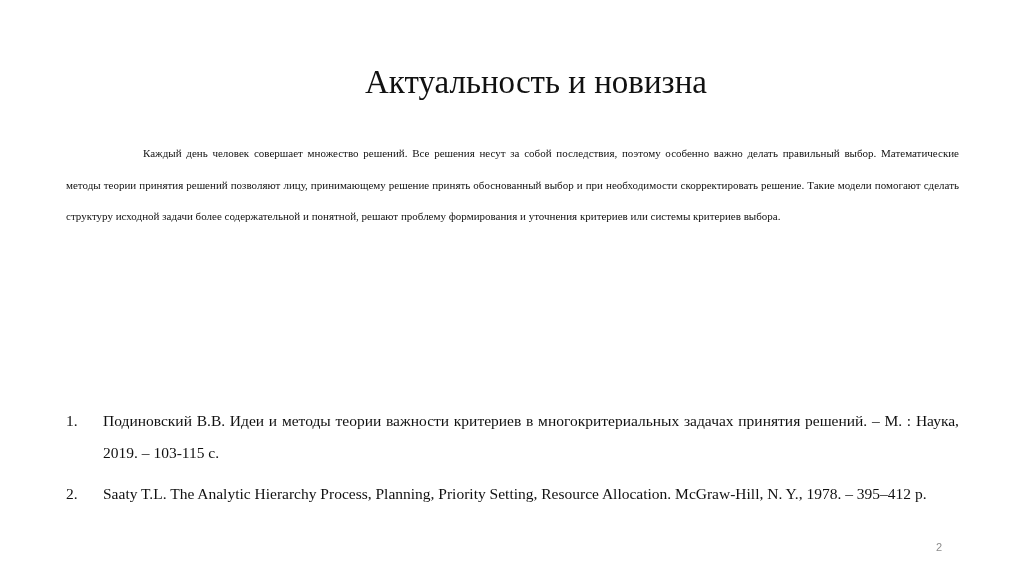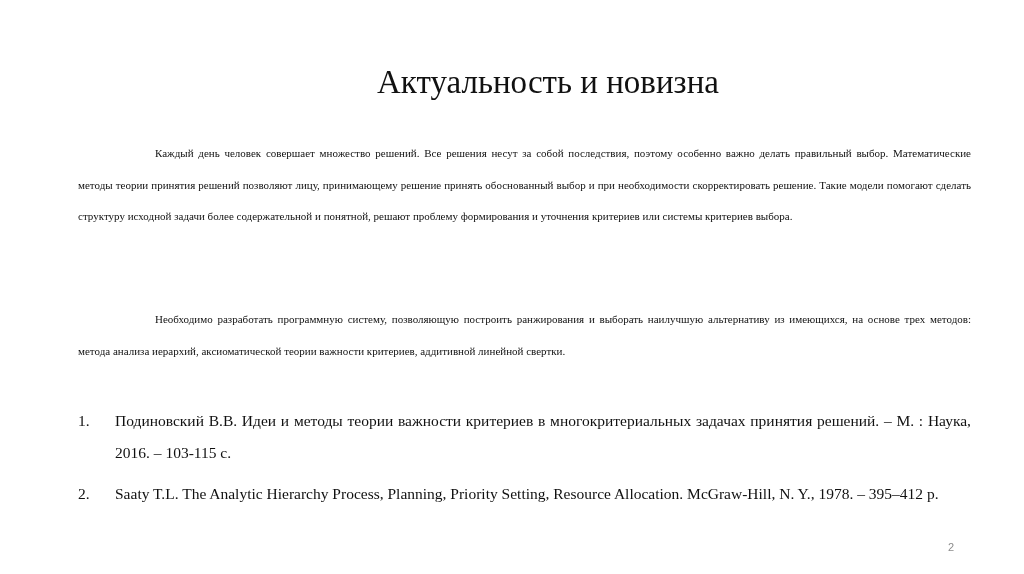--- a/index.html
+++ b/index.html
@@ -10,21 +10,21 @@
     body {
       width: 1024px;
       height: 574px;
       position: relative;
       overflow: hidden;
       font-family: "Liberation Serif", "DejaVu Serif", serif;
       color: #111111;
     }
     .slide {
       position: absolute;
-      left: 12px; top: 0;
+      left: 0; top: 0;
       width: 872px;
       height: 574px;
       background: #ffffff;
     }
     .title {
       position: absolute;
       left: 0;
       top: 62px;
       width: 1072px;
       text-align: center;
@@ -72,25 +72,24 @@
       color: #8c8c8c;
     }
   </style>
 </head>
 <body>
 
 <div class="slide">
   <div class="title">Актуальность и новизна</div>
 
   <p class="para para1">Каждый день человек совершает множество решений. Все решения несут за собой последствия, поэтому особенно важно делать правильный выбор. Математические методы теории принятия решений позволяют лицу, принимающему решение принять обоснованный выбор и при необходимости скорректировать решение. Такие модели помогают сделать структуру исходной задачи более содержательной и понятной, решают проблему формирования и уточнения критериев или системы критериев выбора.</p>
-  <p class="para para2">Необходимо разработать программную систему, позволяющую построить ранжирования и выборать наилучшую альтернативу из имеющихся, на основе трех методов: метода анализа иерархий, аксиоматической теории важности критериев, аддитивной линейной свертки.</p>
 
   <div class="ref ref1">
     <span class="ref-num">1.</span>
-    <span class="ref-text">Подиновский В.В. Идеи и методы теории важности критериев в многокритериальных задачах принятия решений. – М. : Наука, 2016. –  103-115 с.</span>
+    <span class="ref-text">Подиновский В.В. Идеи и методы теории важности критериев в многокритериальных задачах принятия решений. – М. : Наука, 2019. –  103-115 с.</span>
   </div>
 
   <div class="ref ref2">
     <span class="ref-num">2.</span>
     <span class="ref-text">Saaty T.L. The Analytic Hierarchy Process, Planning, Priority Setting, Resource Allocation. McGraw-Hill, N. Y., 1978. – 395–412 p.</span>
   </div>
 
   <div class="page-num">2</div>
 </div>
 

